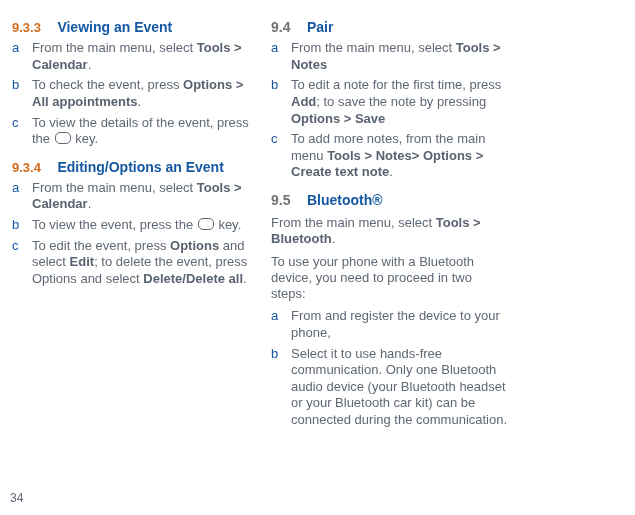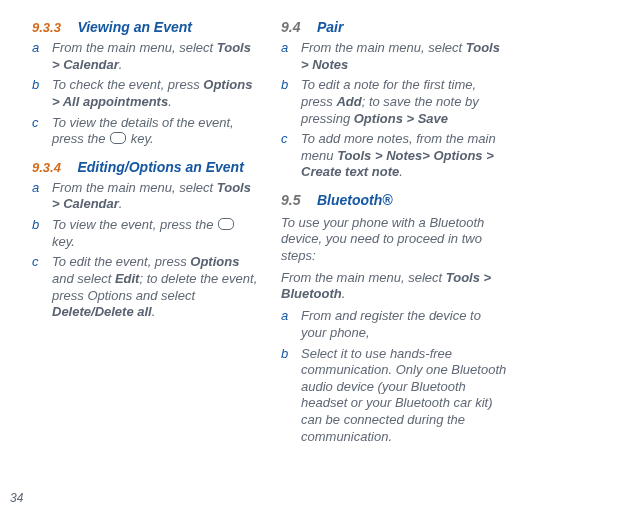--- a/index.html
+++ b/index.html
@@ -7,25 +7,24 @@
     padding: 0;
     width: 635px;
     height: 515px;
     background: #ffffff;
     font-family: Arial, Helvetica, sans-serif;
   }
   .page {
     box-sizing: border-box;
     width: 522px;
     height: 515px;
-    padding: 14px 14px 14px 32px;
+    padding: 14px 14px 14px 12px;
     display: flex;
     flex-direction: column;
     position: relative;
-    font-style: italic;
   }
   .cols {
     display: flex;
     gap: 22px;
     flex: 1;
   }
   .col {
     flex: 1;
     min-width: 0;
   }
@@ -115,22 +114,22 @@
       <ol class="steps">
         <li>From the main menu, select <b>Tools &gt; Notes</b></li>
         <li>To edit a note for the first time, press <b>Add</b>; to save the note by pressing <b>Options &gt; Save</b></li>
         <li>To add more notes, from the main menu <b>Tools &gt; Notes&gt; Options &gt; Create text note</b>.</li>
       </ol>
 
       <div class="sec-line">
         <span class="sec-num-major">9.5</span>
         <span class="sec-title">Bluetooth®</span>
       </div>
+      <div class="intro">From the main menu, select <b>Tools &gt; Bluetooth</b>.</div>
       <div class="intro">To use your phone with a Bluetooth device, you need to proceed in two steps:</div>
-      <div class="intro">From the main menu, select <b>Tools &gt; Bluetooth</b>.</div>
       <ol class="steps">
         <li>From and register the device to your phone,</li>
         <li>Select it to use hands-free communication. Only one Bluetooth audio device (your Bluetooth headset or your Bluetooth car kit) can be connected during the communication.</li>
       </ol>
 
     </div>
 
   </div>
 
   <div class="page-num">34</div>

